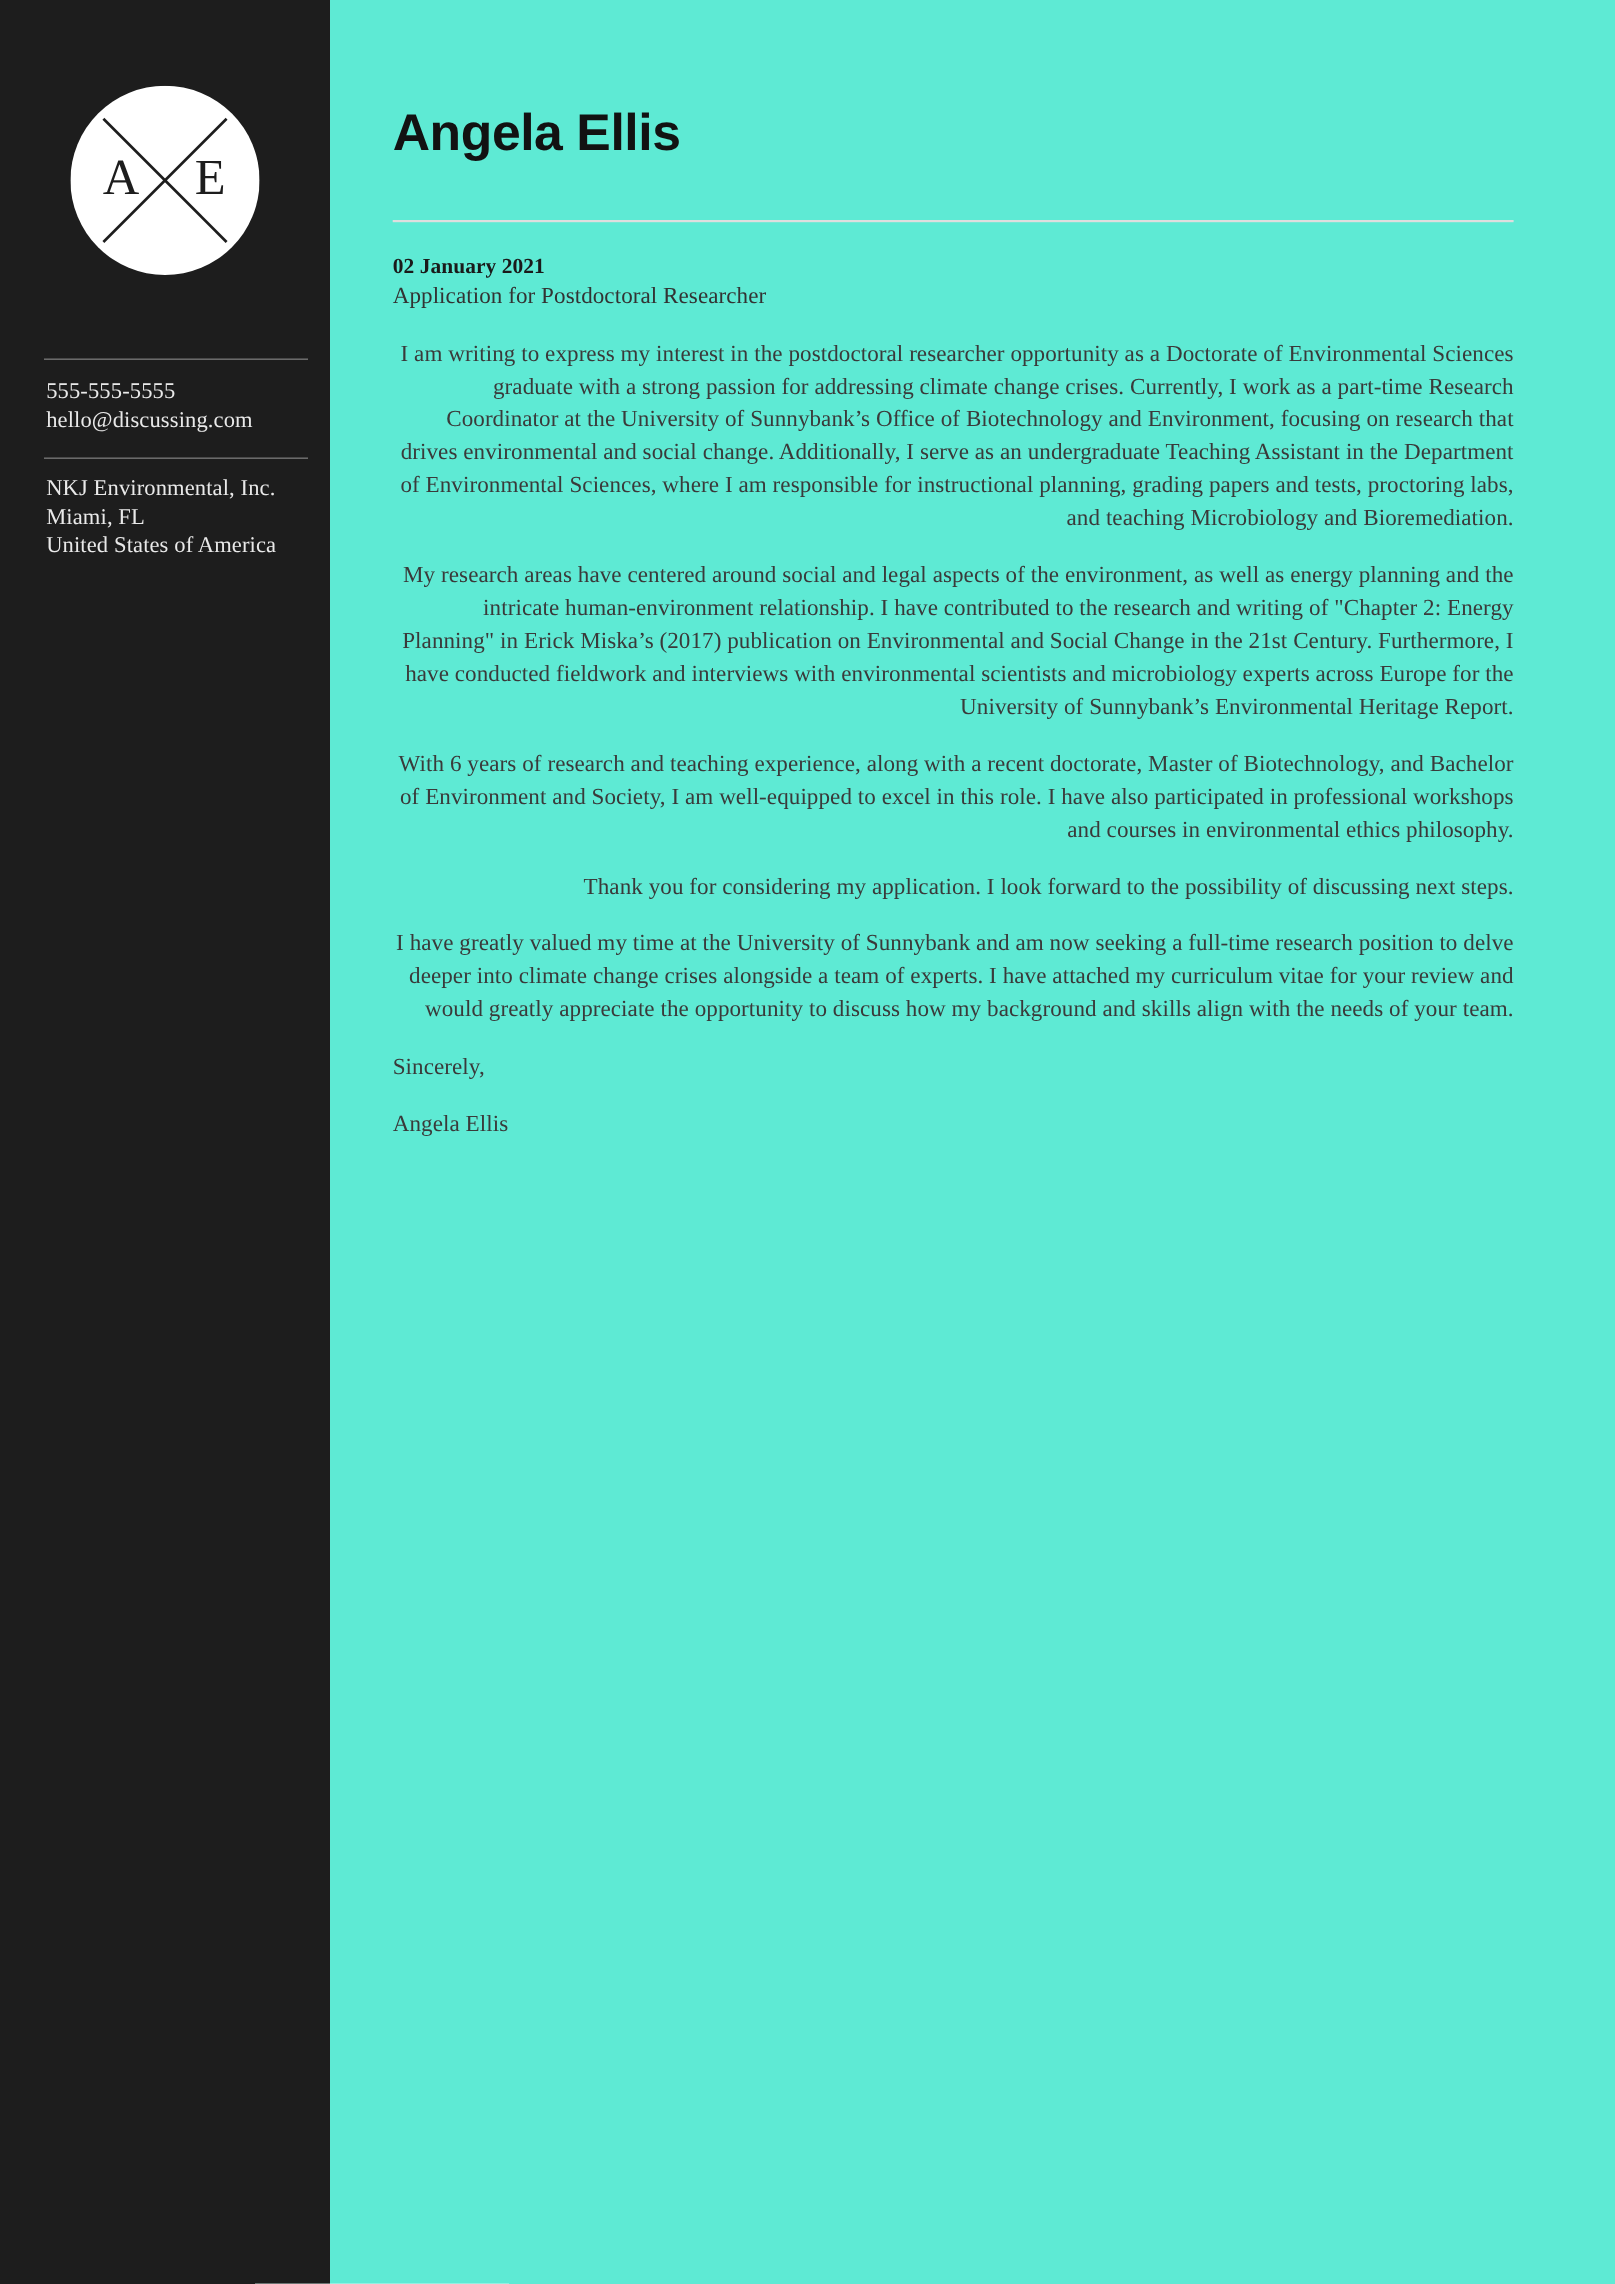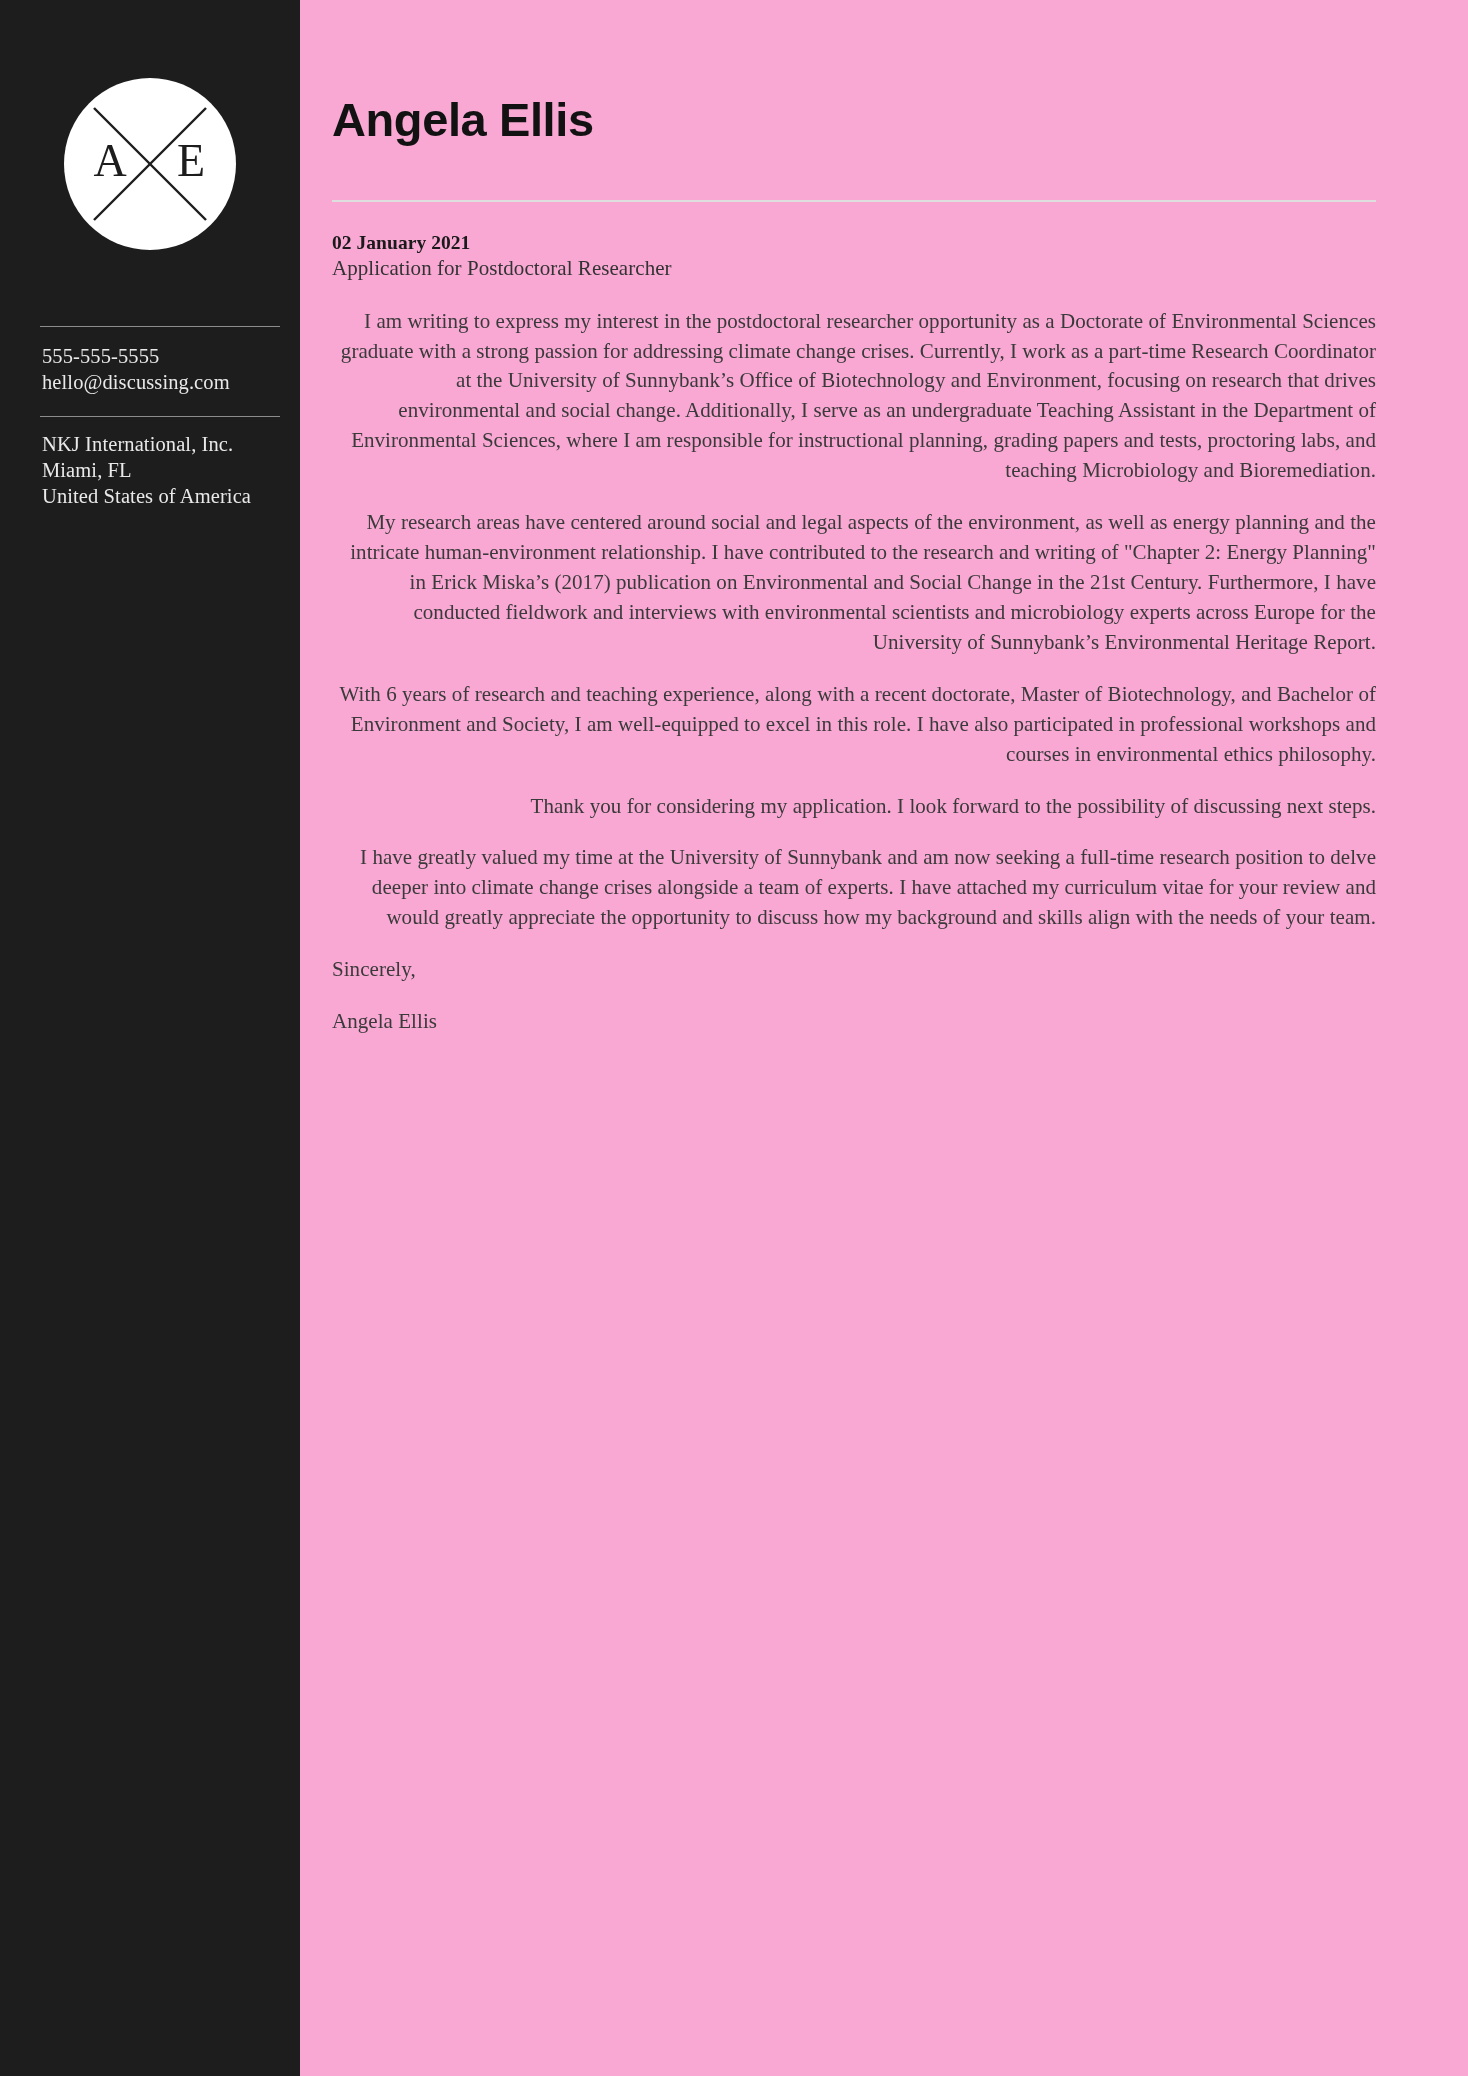--- a/index.html
+++ b/index.html
@@ -75,23 +75,23 @@
     line-height: 1.13;
     letter-spacing: 0.1px;
     white-space: nowrap;
     margin-bottom: 3px;
   }
 
   
   .main {
     flex: 1;
     height: 2076px;
-    background: #f9a8d4;
+    background: #5eead4;
     box-sizing: border-box;
-    padding: 0 92px 0 32px;
+    padding: 0 92px 0 57px;
     position: relative;
   }
 
   .name-header {
     padding-top: 96px;
     height: 168px;
     box-sizing: border-box;
   }
   .name-title {
     font-family: "Liberation Sans", "DejaVu Sans", sans-serif;
@@ -180,21 +180,21 @@
     <div class="sidebar-rule rule-1"></div>
 
     <div class="contact-block">
       <div class="contact-line">555-555-5555</div>
       <div class="contact-line">hello@discussing.com</div>
     </div>
 
     <div class="sidebar-rule rule-2"></div>
 
     <div class="address-block">
-      <div class="address-line">NKJ International, Inc.</div>
+      <div class="address-line">NKJ Environmental, Inc.</div>
       <div class="address-line">Miami, FL</div>
       <div class="address-line">United States of America</div>
     </div>
 
   </aside>
 
   <main class="main">
 
     <div class="name-header">
       <h1 class="name-title">Angela Ellis</h1>

